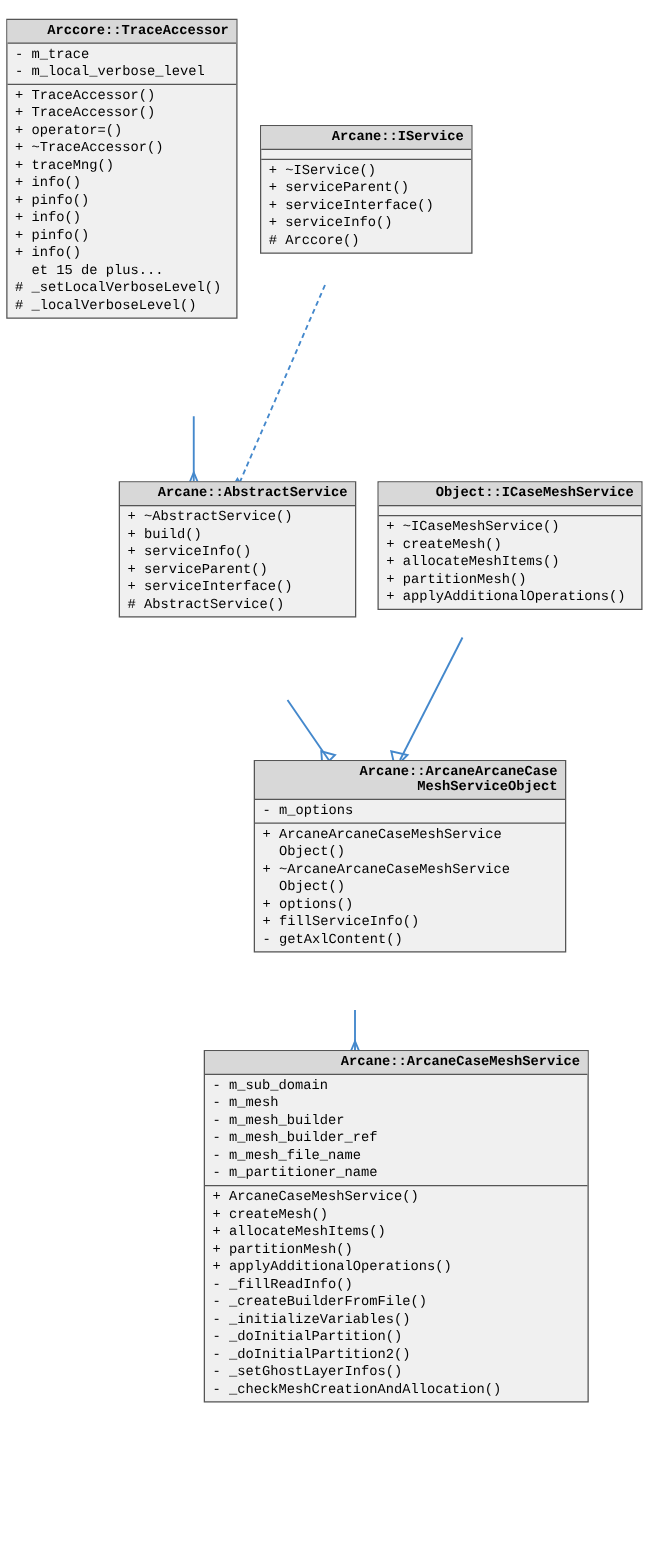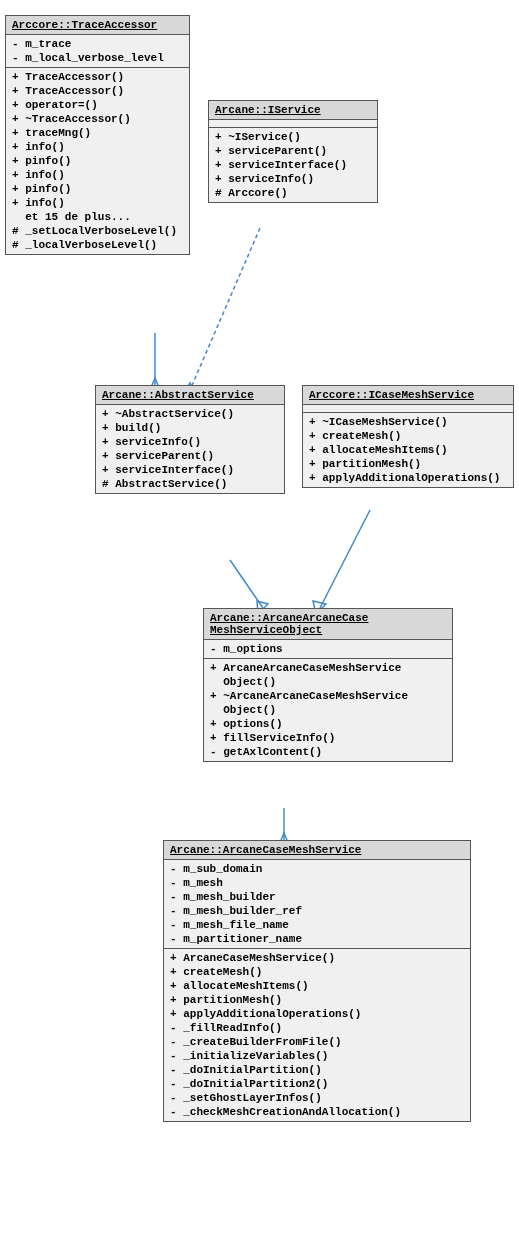--- a/index.html
+++ b/index.html
@@ -23,29 +23,27 @@
     .uml-box {
       position: absolute;
       background: #f0f0f0;
       border: 1px solid #555;
     }
 
     .uml-box-header {
       background: #d8d8d8;
       border-bottom: 1px solid #555;
       padding: 3px 6px;
-      text-align: left;
+      text-align: right;
       font-weight: bold;
-      text-decoration: underline;
     }
 
     .uml-box-section {
       border-bottom: 1px solid #555;
       padding: 2px 6px;
-      font-weight: bold;
     }
 
     .uml-box-section:last-child {
       border-bottom: none;
     }
 
     .uml-box-row {
       padding: 1px 0;
       white-space: nowrap;
     }
@@ -124,21 +122,21 @@
       <div class="uml-box-row">+ ~AbstractService()</div>
       <div class="uml-box-row">+ build()</div>
       <div class="uml-box-row">+ serviceInfo()</div>
       <div class="uml-box-row">+ serviceParent()</div>
       <div class="uml-box-row">+ serviceInterface()</div>
       <div class="uml-box-row"># AbstractService()</div>
     </div>
   </div>
 
   <div class="uml-box" style="left:302px; top:385px; width:212px;">
-    <div class="uml-box-header">Arccore::ICaseMeshService</div>
+    <div class="uml-box-header">Object::ICaseMeshService</div>
     <div class="uml-box-section" style="height:8px;"></div>
     <div class="uml-box-section">
       <div class="uml-box-row">+ ~ICaseMeshService()</div>
       <div class="uml-box-row">+ createMesh()</div>
       <div class="uml-box-row">+ allocateMeshItems()</div>
       <div class="uml-box-row">+ partitionMesh()</div>
       <div class="uml-box-row">+ applyAdditionalOperations()</div>
     </div>
   </div>
 

